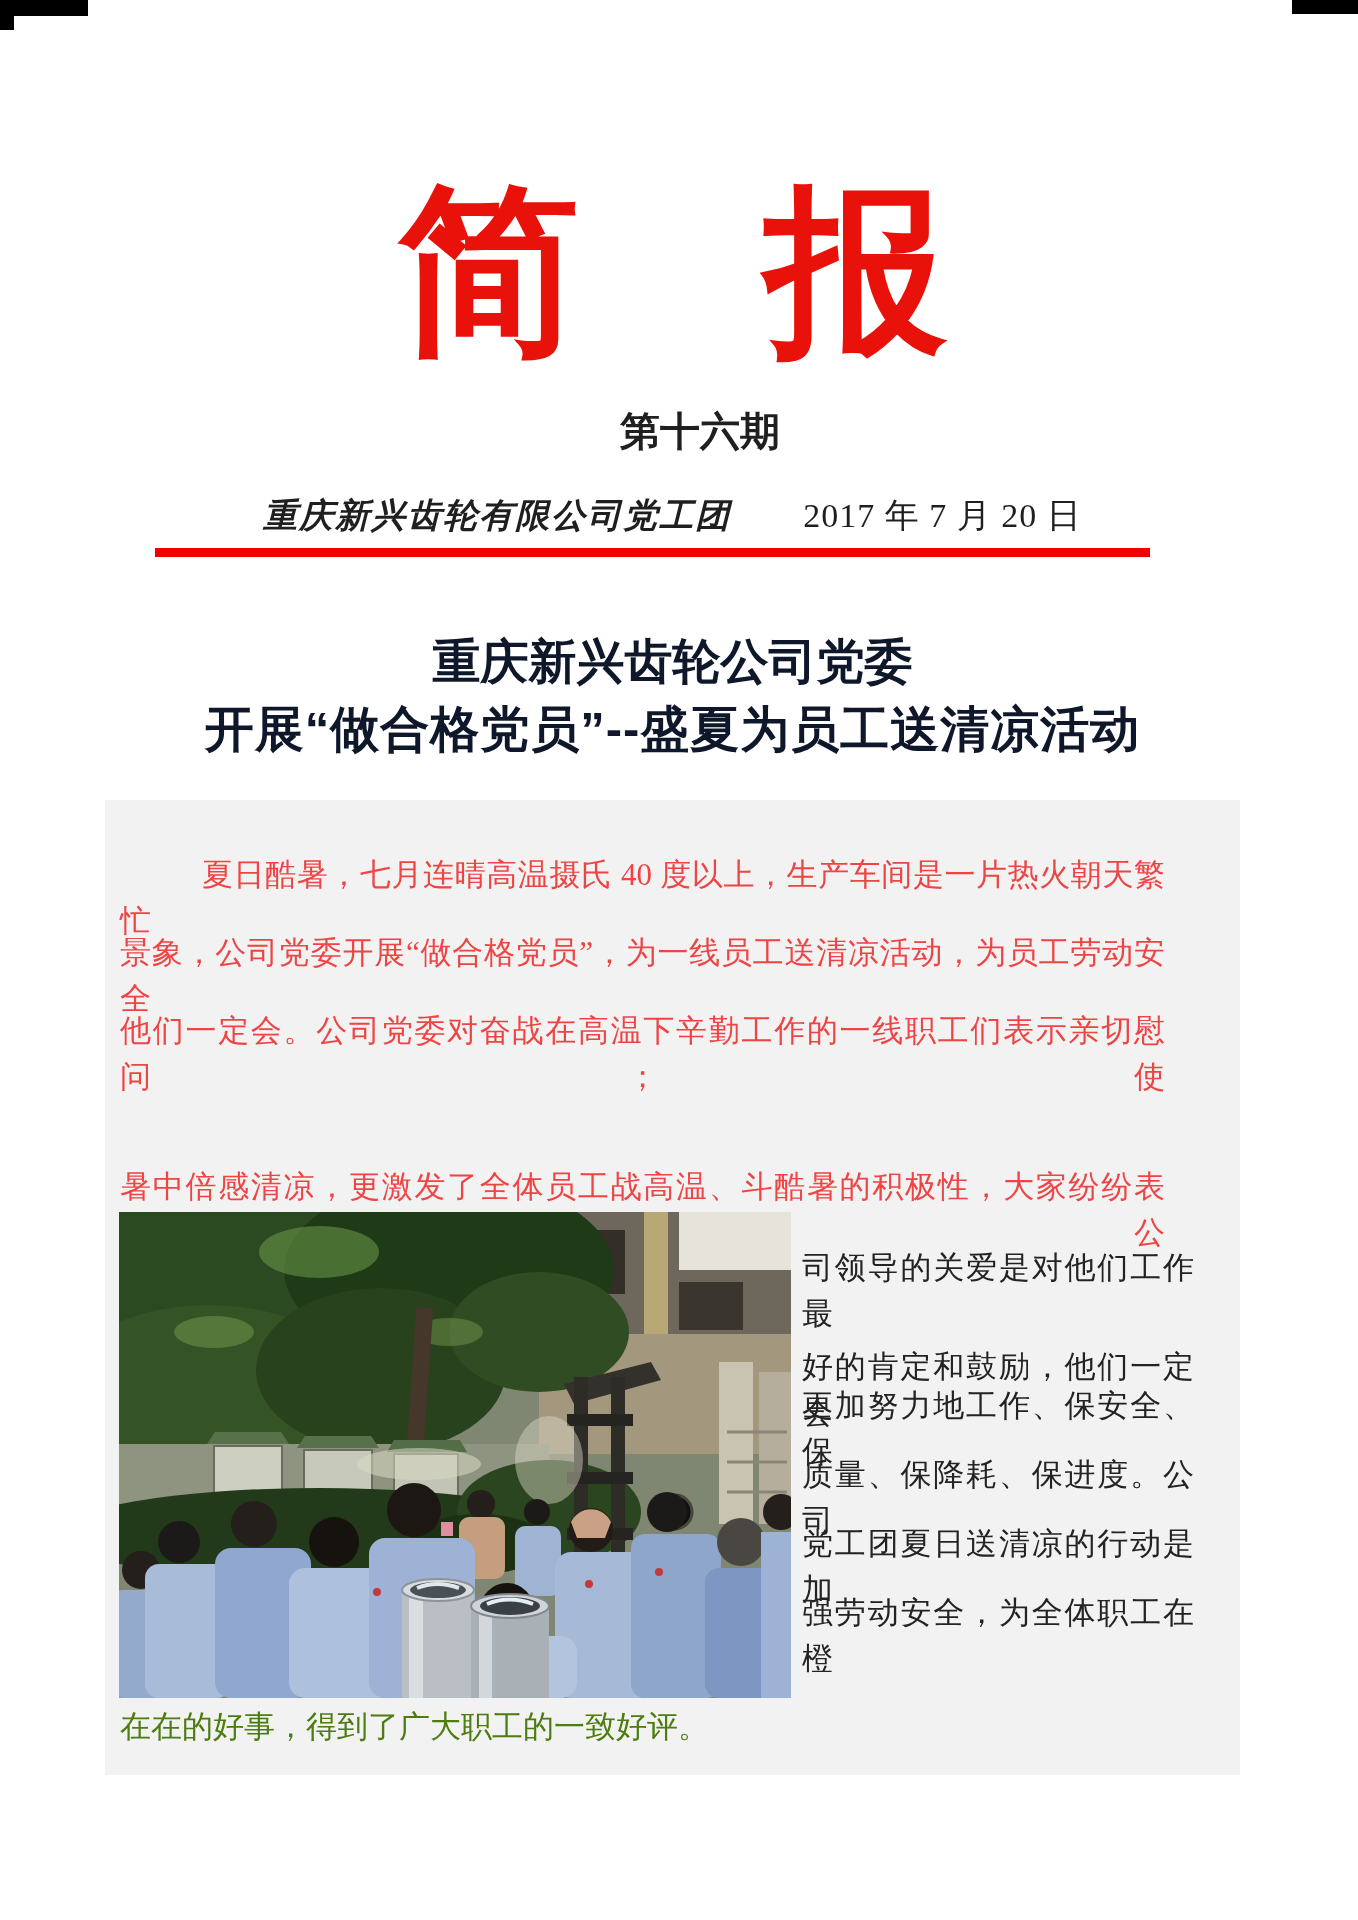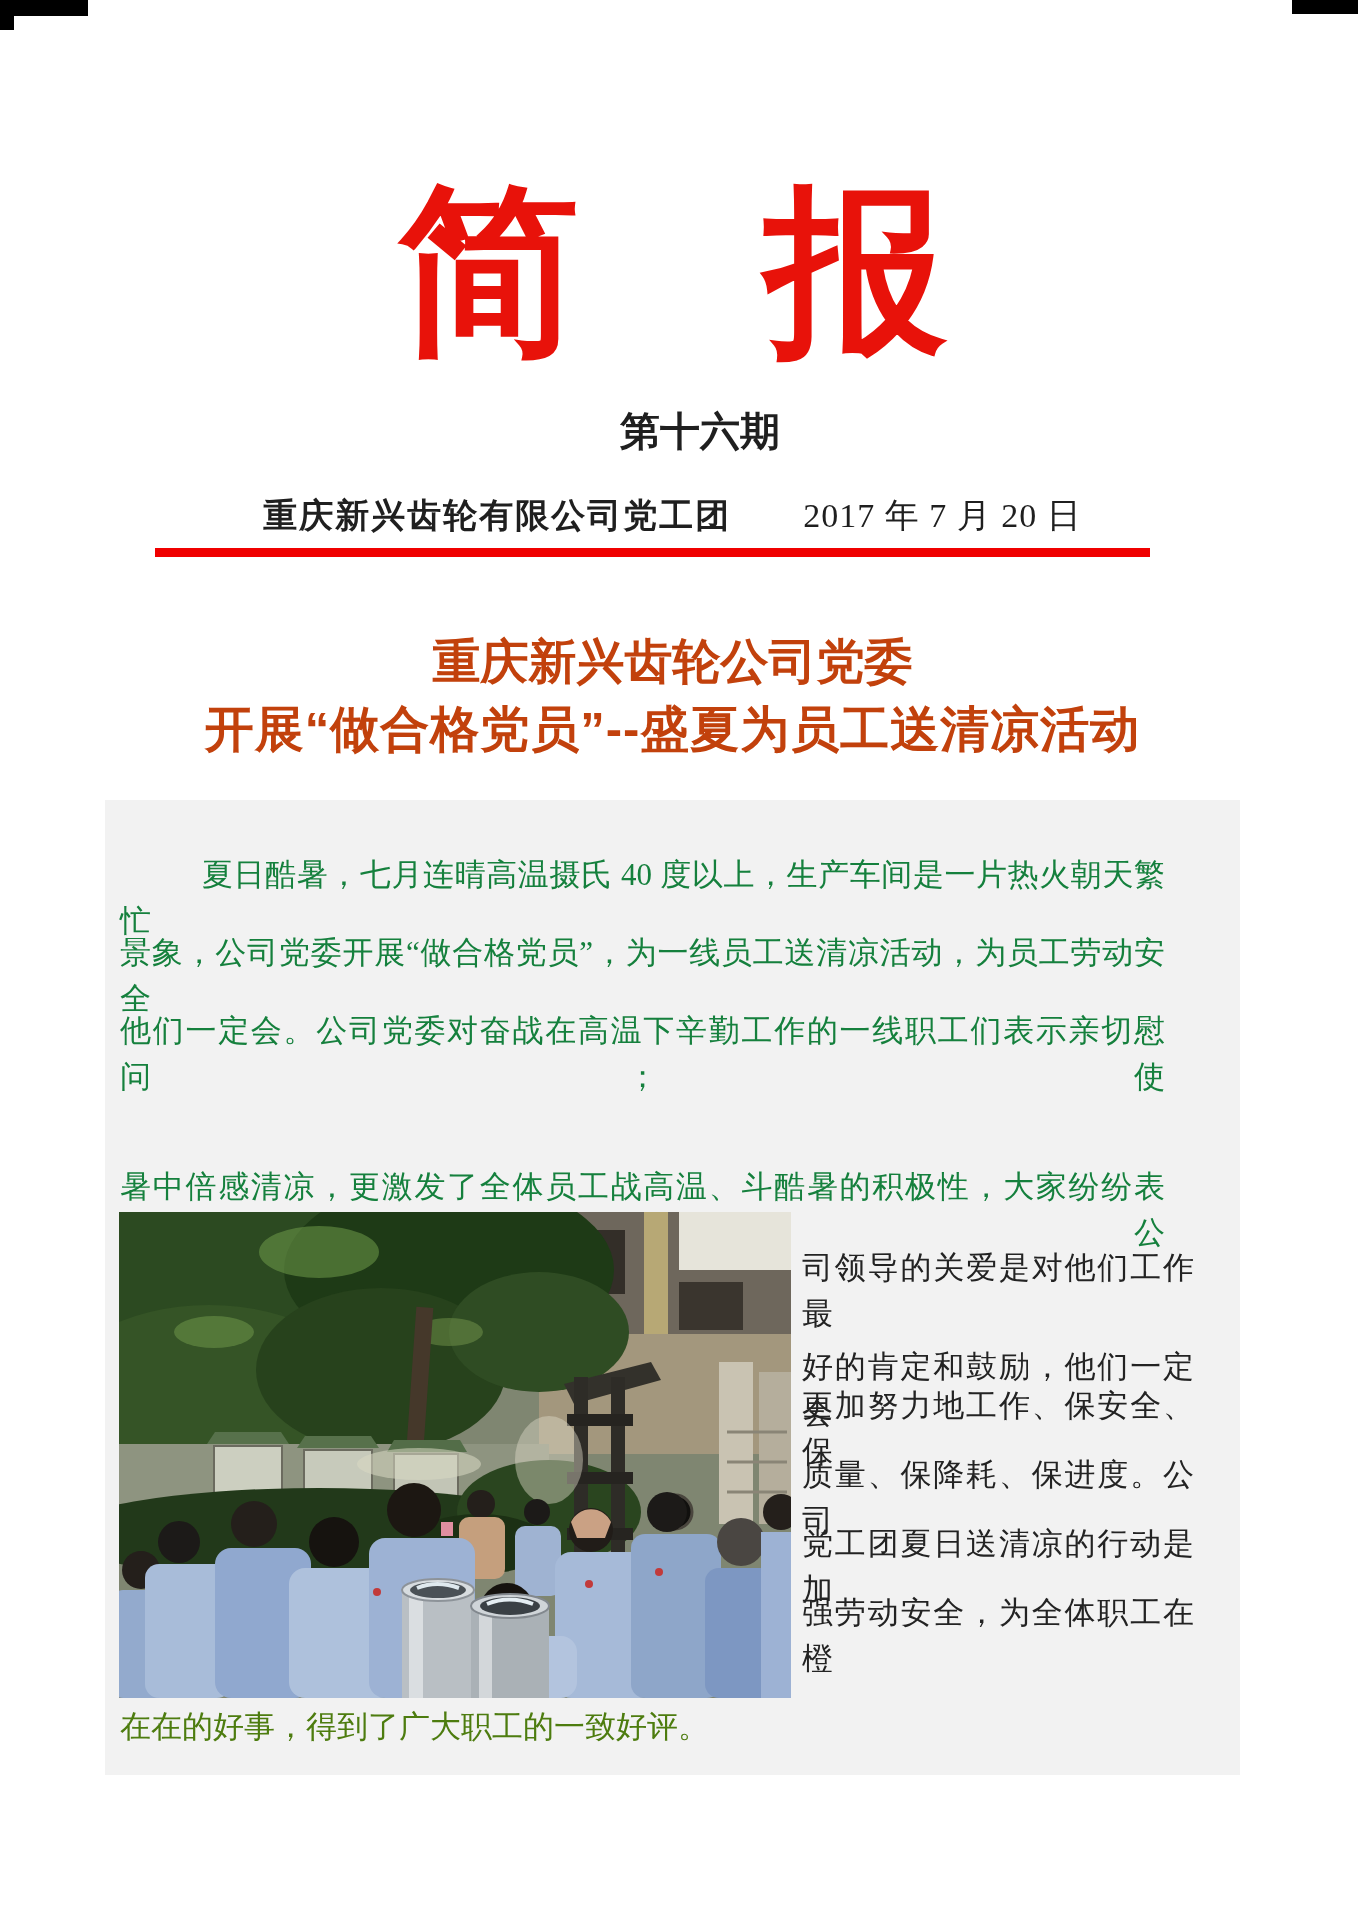--- a/index.html
+++ b/index.html
@@ -21,42 +21,42 @@
   }
   .issue{
     position:absolute;left:105px;top:408px;width:1190px;text-align:center;
     font-family:"Liberation Sans","DejaVu Sans",sans-serif;font-weight:bold;font-size:40px;line-height:46px;
   }
   .org-row{
     position:absolute;left:105px;top:492px;width:1135px;
     display:flex;justify-content:center;align-items:baseline;gap:72px;
     font-size:34px;line-height:46px;
   }
-  .org-row .org{font-family:"Liberation Sans","DejaVu Sans",sans-serif;font-weight:bold;letter-spacing:2px;}
+  .org-row .org{font-family:"Liberation Sans","DejaVu Sans",sans-serif;font-weight:bold;letter-spacing:2px;font-style:italic;}
   .org-row .date{font-family:"Liberation Serif","DejaVu Serif",serif;letter-spacing:1px;}
   .rule{
     position:absolute;left:155px;top:548px;width:995px;height:9px;
     background:var(--rule-red,#f00000);
   }
   .atitle{
     position:absolute;left:105px;width:1135px;text-align:center;
-    font-family:"Liberation Sans","DejaVu Sans",sans-serif;font-weight:bold;color:#c2410c;
+    font-family:"Liberation Sans","DejaVu Sans",sans-serif;font-weight:bold;color:#0f172a;
   }
   .atitle.l1{top:632px;font-size:48px;line-height:60px;}
   .atitle.l2{top:698px;font-size:49px;line-height:62px;letter-spacing:1px;}
 
   .content-bg{
     position:absolute;left:105px;top:800px;width:1135px;height:975px;
     background:var(--panel-gray,#f2f2f2);
   }
   .bline{
     position:absolute;left:120px;width:1045px;height:46px;
     font-size:31px;line-height:46px;
     text-align:justify;text-align-last:justify;
-    color:#15803d;
+    color:#ef4444;
   }
   .bline-0{text-indent:82px;}
   .sline{
     position:absolute;left:802px;width:392px;height:46px;
     font-size:31px;line-height:46px;
     text-align:justify;text-align-last:justify;
     color:#232323;
   }
   .closing{
     position:absolute;left:120px;top:1704px;width:900px;

